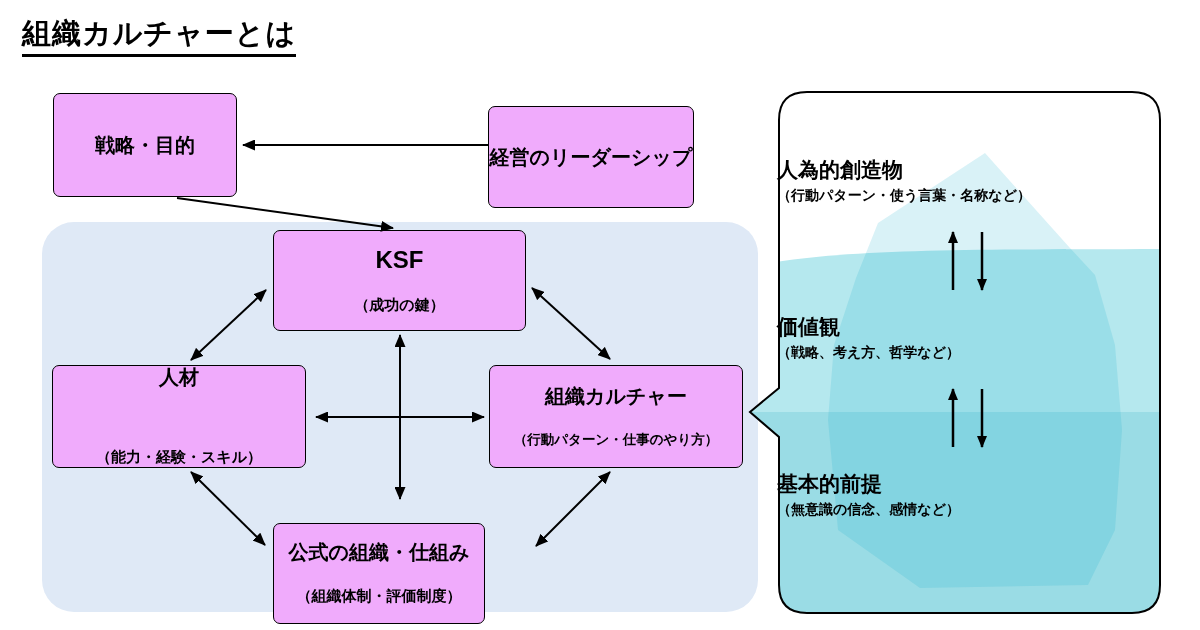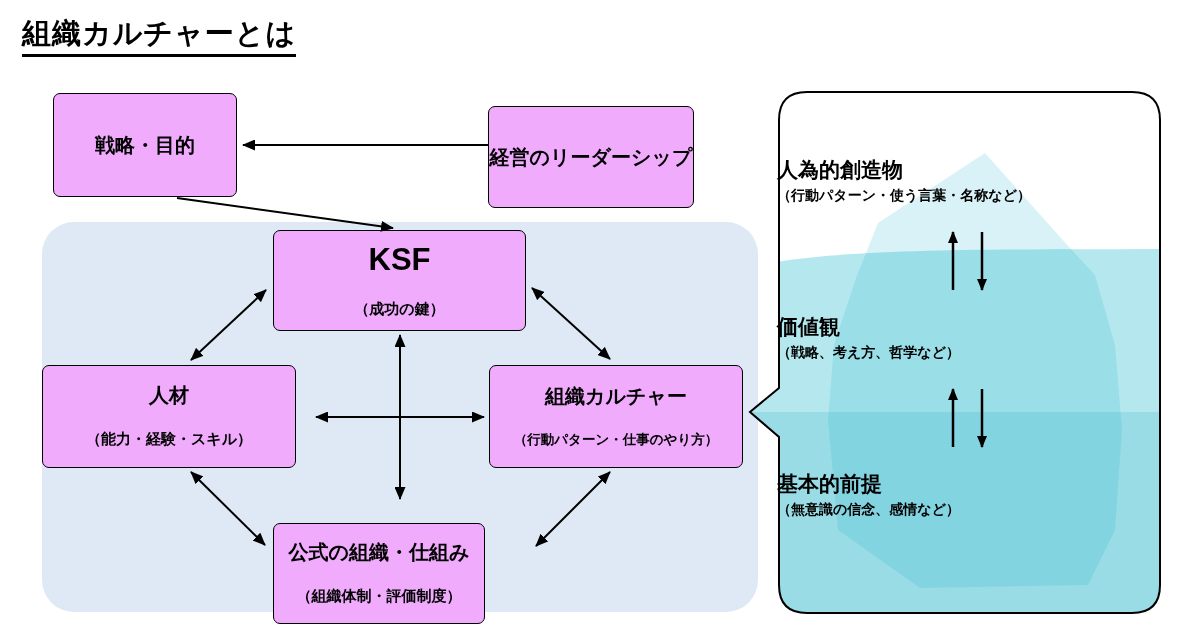--- a/index.html
+++ b/index.html
@@ -19,22 +19,22 @@
   
   .node{position:absolute;box-sizing:border-box;background:#f0abfc;
     border:1.6px solid #000;border-radius:7px;display:flex;flex-direction:column;
     align-items:center;justify-content:center;text-align:center;z-index:2;}
   .node .t{font-size:20px;font-weight:bold;line-height:1.15;white-space:nowrap;}
   .node .s{font-size:15px;font-weight:bold;margin-top:23px;white-space:nowrap;}
 
   .box-strategy{left:53px;top:93px;width:184px;height:104px;}
   .box-leadership{left:488px;top:106px;width:206px;height:102px;}
   .box-ksf{left:273px;top:230px;width:253px;height:101px;}
-  .box-ksf .t{font-size:31px;}
-  .box-talent{left:42px;top:365px;width:254px;height:103px;}
+  .box-ksf .t{font-size:24px;}
+  .box-talent{left:52px;top:365px;width:254px;height:103px;justify-content:space-between;}
   .box-culture{left:489px;top:365px;width:254px;height:103px;}
   .box-culture .s{font-size:13.5px;}
   .box-formal{left:273px;top:523px;width:212px;height:101px;}
 
   
   .arrows-svg{position:absolute;left:0;top:0;width:1200px;height:630px;z-index:3;pointer-events:none;}
   .arrows-svg line{stroke:var(--line,#000);stroke-width:2px;}
 
   
   .iceberg-svg{position:absolute;left:745px;top:90px;width:420px;height:526px;z-index:1;}

